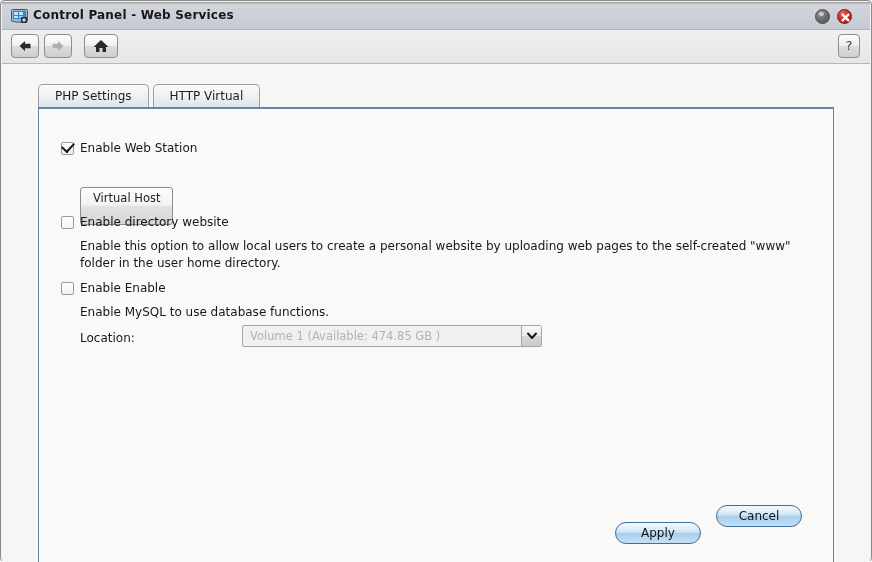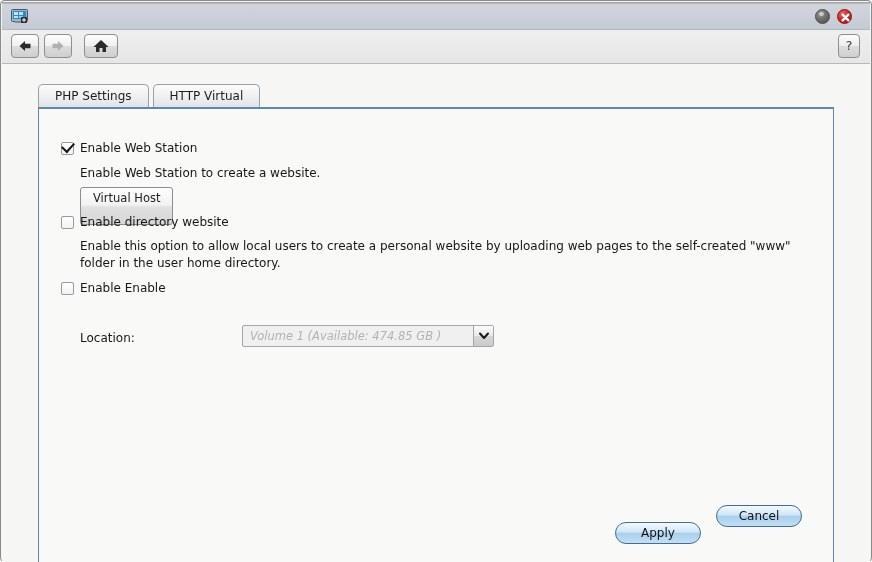--- a/index.html
+++ b/index.html
@@ -283,20 +283,21 @@
         <rect x="3" y="4" width="4" height="3" fill="#bfe4fb"></rect>
         <rect x="8" y="4" width="4" height="3" fill="#bfe4fb"></rect>
         <rect x="3" y="8" width="4" height="2" fill="#bfe4fb"></rect>
         <rect x="8" y="8" width="4" height="2" fill="#8fd0f5"></rect>
         <rect x="4" y="13" width="9" height="2" fill="#7b8d9b"></rect>
         <rect x="10" y="9" width="6" height="6" rx="1" fill="#2c2c2c"></rect>
         <rect x="12.5" y="10" width="1" height="4" fill="#fff"></rect>
         <rect x="11" y="11.5" width="4" height="1" fill="#fff"></rect>
       </svg>
     </span>
+    <span class="title-text">Control Panel - Web Services</span>
     <div class="win-btn" id="btn-minimize"></div>
     <div class="win-btn" id="btn-close">
       <svg width="11" height="11" viewBox="0 0 11 11">
         <path d="M2.6 2.6 L8.4 8.4 M8.4 2.6 L2.6 8.4" stroke="#ffffff" stroke-width="2.2" stroke-linecap="round"></path>
       </svg>
     </div>
   </div>
 
   <div id="toolbar">
     <div class="nav-btn" id="nav-back">
@@ -323,36 +324,36 @@
       <div class="tab">PHP Settings</div>
       <div class="tab">HTTP Virtual</div>
     </div>
 
     <div id="panel">
 
       <div class="check-row" style="top:32px;">
         <span class="cbox checked"></span>
         <span class="check-label">Enable Web Station</span>
       </div>
-      <div class="desc" style="top:56px; width:700px;">Enable Web Station to create a website.</div>
       <div class="push-btn" style="left:41px; top:78px;">Virtual Host</div>
 
       <div class="check-row" style="top:106px;">
         <span class="cbox"></span>
         <span class="check-label">Enable directory website</span>
       </div>
       <div class="desc" style="top:129px; width:712px;">Enable this option to allow local users to create a personal website by uploading web pages to the self-created "www" folder in the user home directory.</div>
 
       <div class="check-row" style="top:172px;">
         <span class="cbox"></span>
         <span class="check-label">Enable Enable</span>
       </div>
+      <div class="desc" style="top:195px; width:700px;">Enable MySQL to use database functions.</div>
 
       <div class="field-label" style="left:41px; top:222px;">Location:</div>
-      <div class="select-box" style="left:203px; top:216px; width:252px;font-style:italic;">
+      <div class="select-box" style="left:203px; top:216px; width:300px;">
         <span class="select-value">Volume 1 (Available: 474.85 GB )</span>
         <span class="select-arrow">
           <svg width="10" height="8" viewBox="0 0 10 8">
             <path d="M1 1.5 L5 6 L9 1.5" stroke="#1a1a1a" stroke-width="2" fill="none" stroke-linecap="round" stroke-linejoin="round"></path>
           </svg>
         </span>
       </div>
 
       <div class="pill-btn" style="left:576px; top:396px;margin-top:17px;">Apply</div>
       <div class="pill-btn" style="left:677px; top:396px;">Cancel</div>

